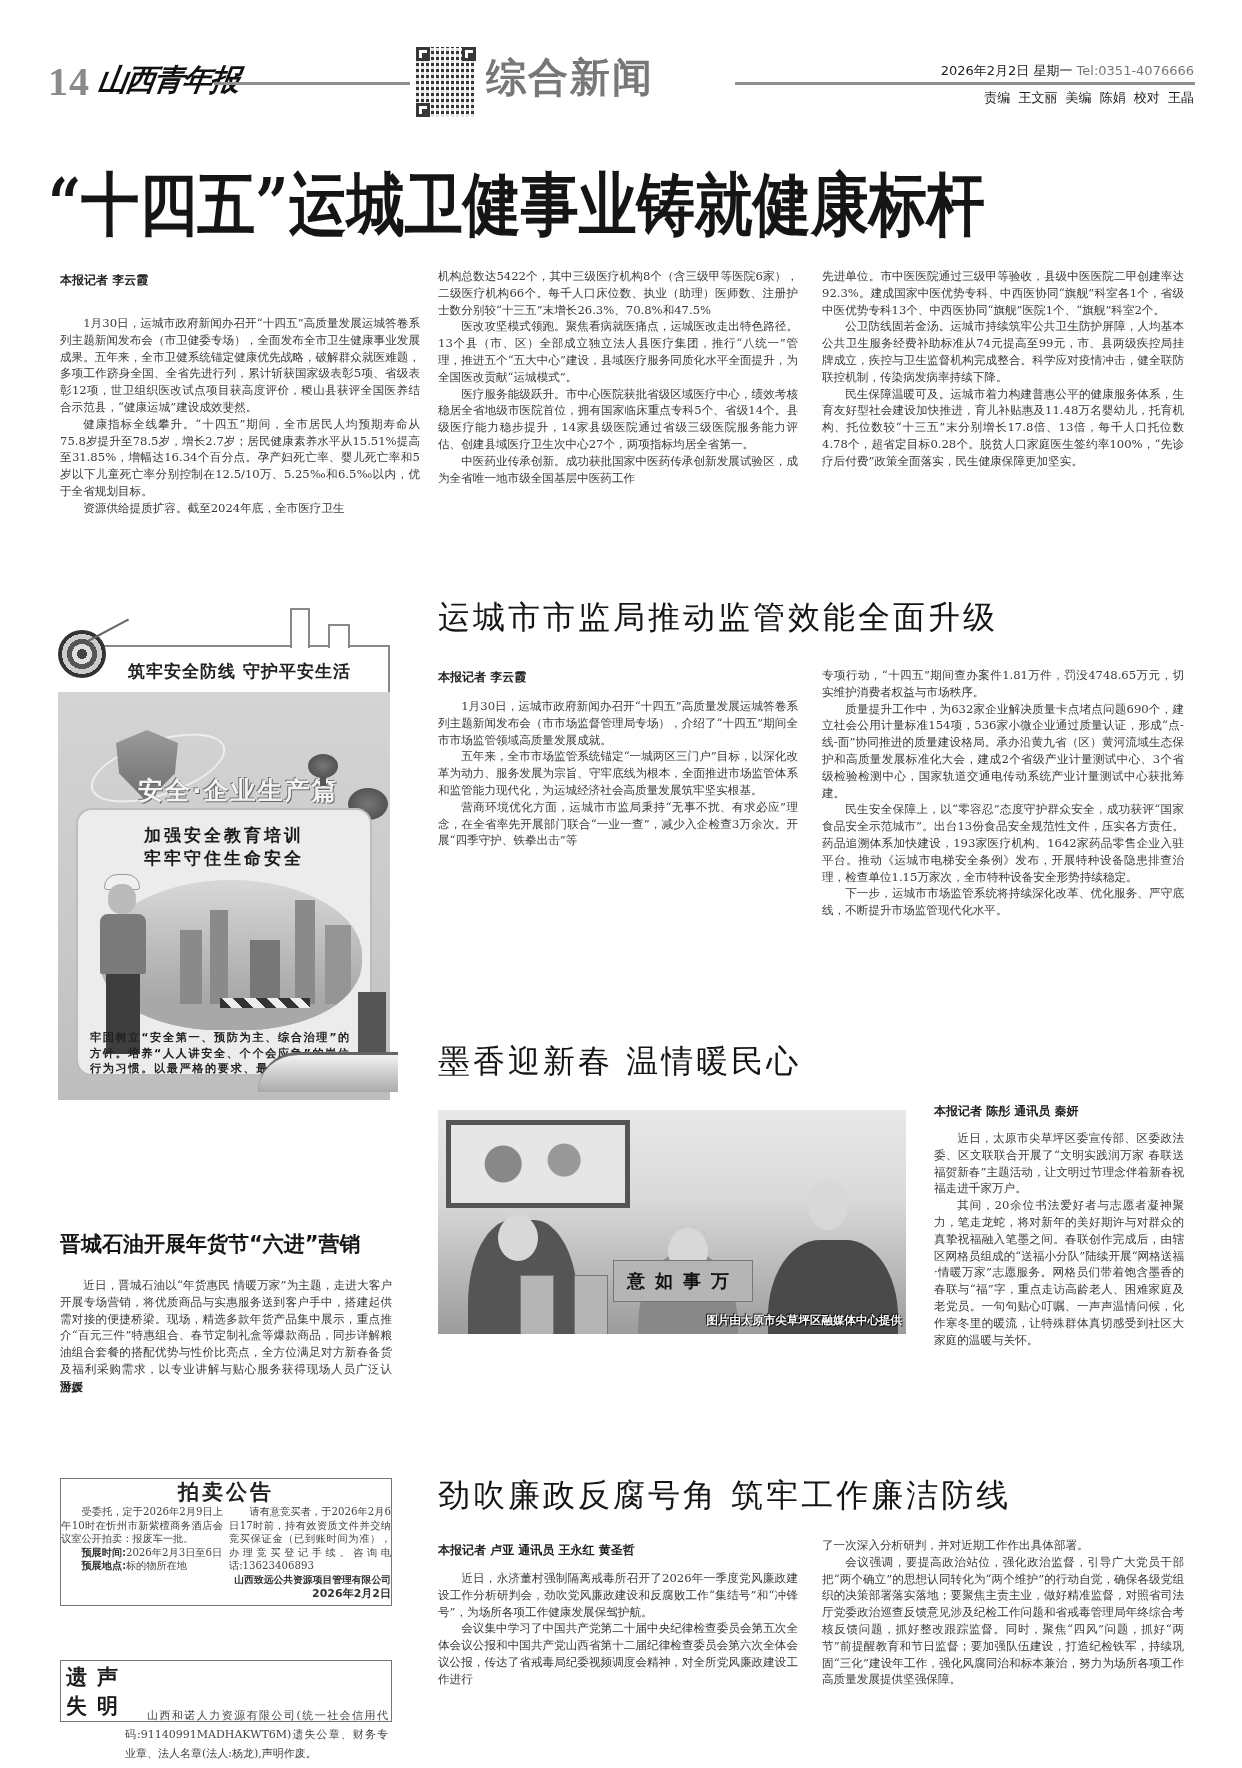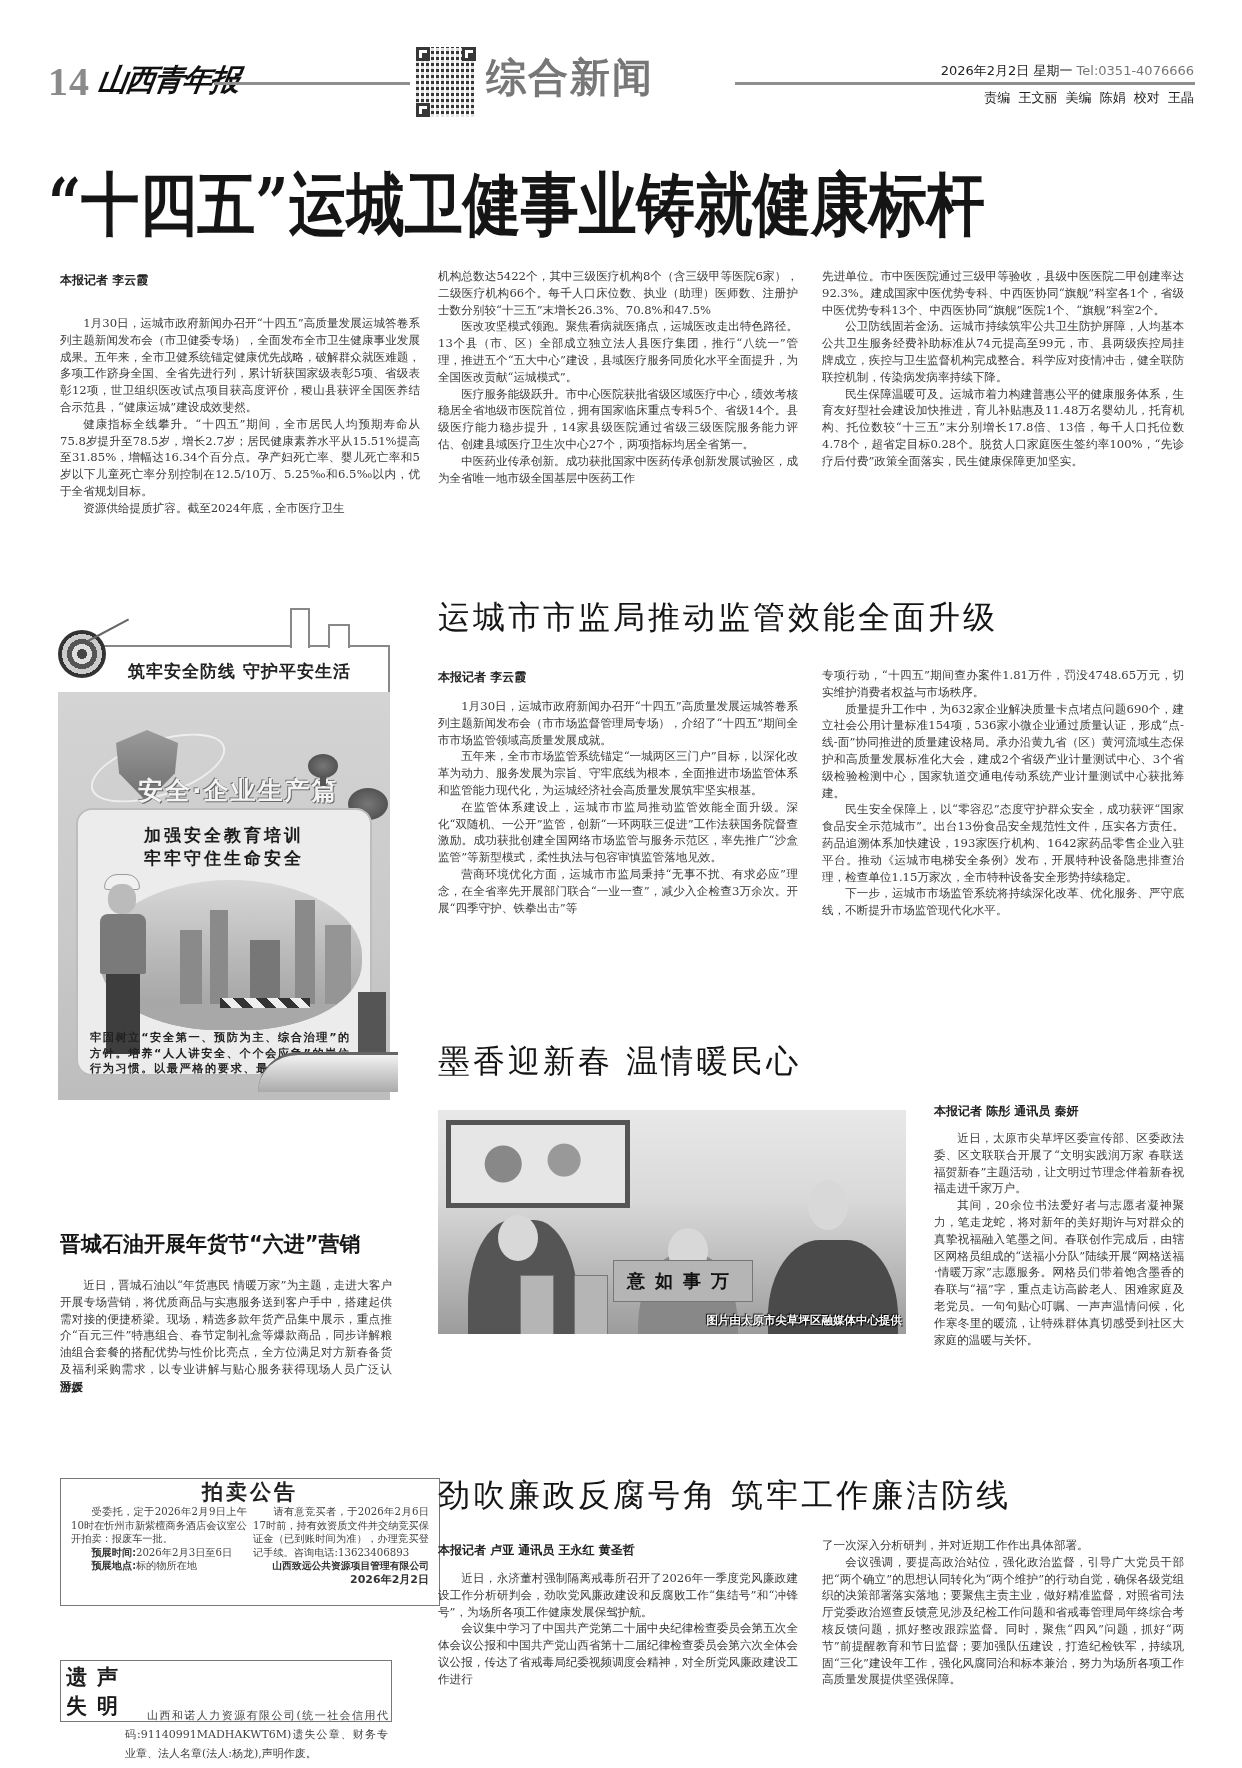--- a/index.html
+++ b/index.html
@@ -58,21 +58,21 @@
   .scene { position:absolute; left:22px; top:70px; width:262px; height:150px; border-radius:50% 50% 45% 45%; background: linear-gradient(180deg,#d8d8d8 0%,#b9b9b9 50%,#9d9d9d 100%); overflow:hidden; }
   .scene .tower { position:absolute; bottom:20px; background:#8a8a8a; }
   .worker { position:absolute; left:16px; top:60px; width:60px; height:180px; }
   .worker .head { position:absolute; left:14px; top:14px; width:28px; height:30px; background:#bbb; border-radius:45%; }
   .worker .helmet { position:absolute; left:10px; top:4px; width:36px; height:16px; background:#f0f0f0; border-radius:18px 18px 4px 4px; border:1px solid #999; }
   .worker .torso { position:absolute; left:6px; top:44px; width:46px; height:60px; background:#7a7a7a; border-radius:8px 8px 2px 2px; }
   .worker .legs { position:absolute; left:12px; top:104px; width:34px; height:80px; background:#3e3e3e; }
   .card-text { position:absolute; left:12px; top:220px; width:272px; font-family:"DejaVu Sans",sans-serif; font-weight:bold; font-size:11.2px; line-height:15.5px; color:#222; letter-spacing:1.6px; }
 
   
-  .auction { left: 60px; top: 1478px; width: 380px; height: 128px; border: 1px solid #777; padding: 0 10px; }
+  .auction { left: 60px; top: 1478px; width: 332px; height: 128px; border: 1px solid #777; padding: 0 0; }
   .auction-title { text-align:center; font-family:"DejaVu Sans",sans-serif; font-size:21px; font-weight:bold; color:#222; letter-spacing:3px; line-height:26px; }
   .auction-cols { display:flex; gap:6px; }
   .auction-col { flex:1; font-family:"DejaVu Serif",serif; font-size:10.2px; line-height:13.6px; color:#444; text-align:justify; }
   .auction-col p { text-indent: 2em; }
   .auction-col .b { font-weight:bold; color:#333; }
   .auction-col .sig { text-align:right; font-family:"DejaVu Sans",sans-serif; font-weight:bold; color:#333; font-size:9.8px; }
 
   .lost { left: 60px; top: 1660px; width: 332px; height: 62px; border: 1px solid #777; display:flex; }
   .lost-label { width: 62px; display:grid; grid-template-columns: 1fr 1fr; grid-template-rows: 1fr 1fr; font-family:"DejaVu Sans",sans-serif; font-weight:bold; font-size:21px; color:#1a1a1a; text-align:center; line-height:29px; padding-top:2px; }
   .lost-text { flex:1; font-family:"DejaVu Serif",serif; font-size:11px; line-height:19px; color:#444; padding:2px 3px 0 2px; text-align:justify;margin-top:43px; }
@@ -170,21 +170,20 @@
     <div style="position:absolute;left:300px;top:300px;width:28px;height:90px;background:#555;"></div>
     <div style="position:absolute;left:200px;top:360px;width:140px;height:40px;border-radius:40px 0 0 0;background:linear-gradient(180deg,#f2f2f2,#aaa);border-top:3px solid #666;"></div>
   </div>
 </div>
 
 <div class="abs h2" style="left:438px;top:596px;">运城市市监局推动监管效能全面升级</div>
 <div class="abs byline" style="left:438px;top:669px;">本报记者 李云霞</div>
 <div class="abs col-text" style="left:438px;top:698px;width:360px;">
   <p>1月30日，运城市政府新闻办召开“十四五”高质量发展运城答卷系列主题新闻发布会（市市场监督管理局专场），介绍了“十四五”期间全市市场监管领域高质量发展成就。</p>
   <p>五年来，全市市场监管系统锚定“一城两区三门户”目标，以深化改革为动力、服务发展为宗旨、守牢底线为根本，全面推进市场监管体系和监管能力现代化，为运城经济社会高质量发展筑牢坚实根基。</p>
-  <p>在监管体系建设上，运城市市监局推动监管效能全面升级。深化“双随机、一公开”监管，创新“一环两联三促进”工作法获国务院督查激励。成功获批创建全国网络市场监管与服务示范区，率先推广“沙盒监管”等新型模式，柔性执法与包容审慎监管落地见效。</p>
   <p>营商环境优化方面，运城市市监局秉持“无事不扰、有求必应”理念，在全省率先开展部门联合“一业一查”，减少入企检查3万余次。开展“四季守护、铁拳出击”等</p>
 </div>
 <div class="abs col-text" style="left:822px;top:667px;width:362px;">
   <p class="cont">专项行动，“十四五”期间查办案件1.81万件，罚没4748.65万元，切实维护消费者权益与市场秩序。</p>
   <p>质量提升工作中，为632家企业解决质量卡点堵点问题690个，建立社会公用计量标准154项，536家小微企业通过质量认证，形成“点-线-面”协同推进的质量建设格局。承办沿黄九省（区）黄河流域生态保护和高质量发展标准化大会，建成2个省级产业计量测试中心、3个省级检验检测中心，国家轨道交通电传动系统产业计量测试中心获批筹建。</p>
   <p>民生安全保障上，以“零容忍”态度守护群众安全，成功获评“国家食品安全示范城市”。出台13份食品安全规范性文件，压实各方责任。药品追溯体系加快建设，193家医疗机构、1642家药品零售企业入驻平台。推动《运城市电梯安全条例》发布，开展特种设备隐患排查治理，检查单位1.15万家次，全市特种设备安全形势持续稳定。</p>
   <p>下一步，运城市市场监管系统将持续深化改革、优化服务、严守底线，不断提升市场监管现代化水平。</p>
 </div>
 
 <div class="abs h3" style="left:60px;top:1230px;">晋城石油开展年货节“六进”营销</div>

